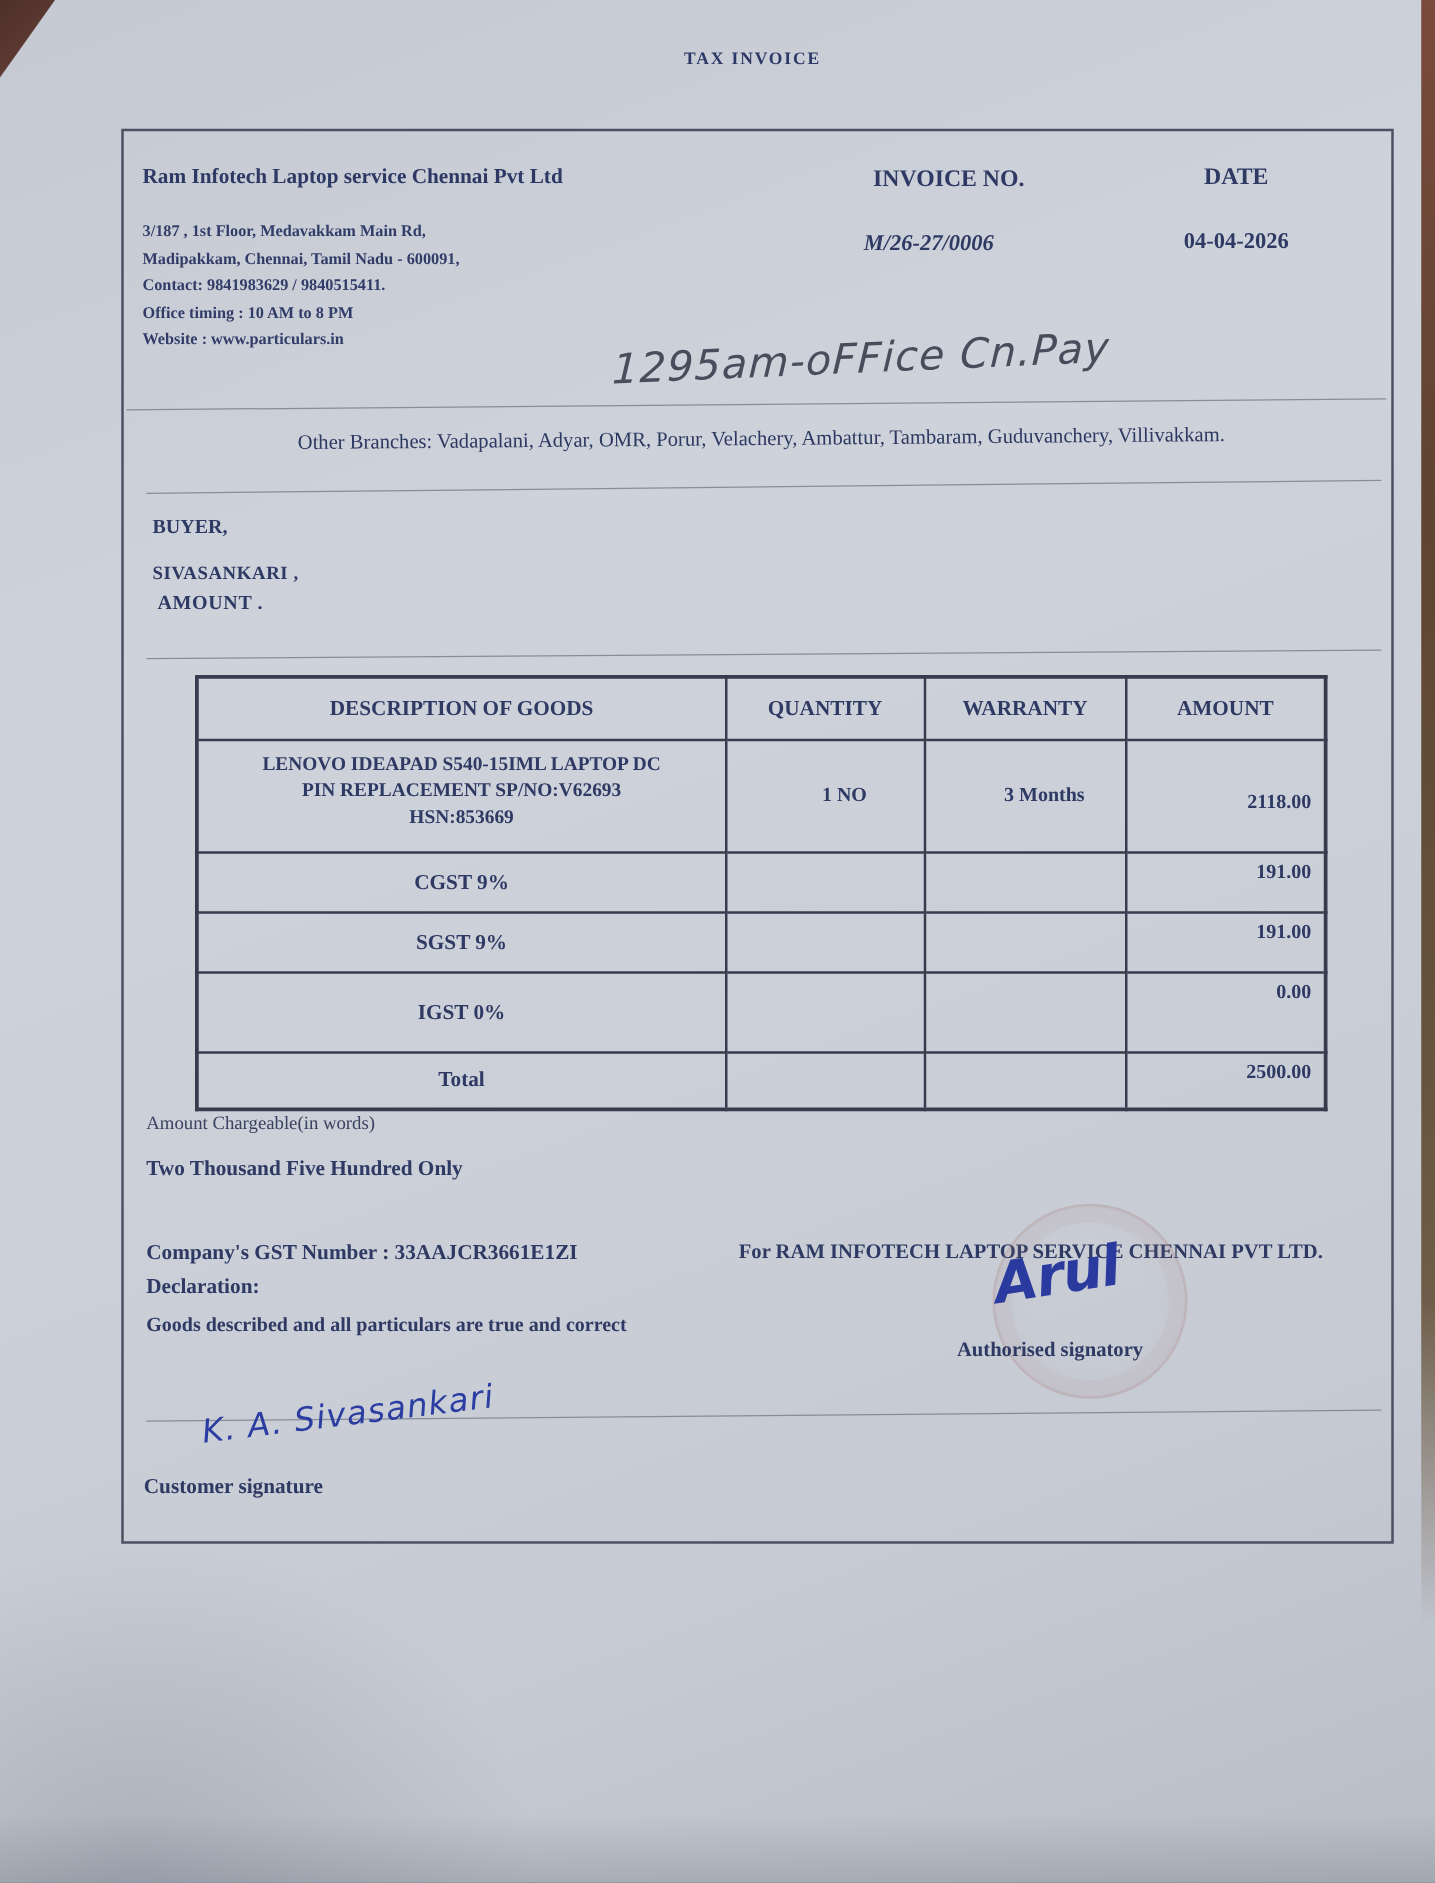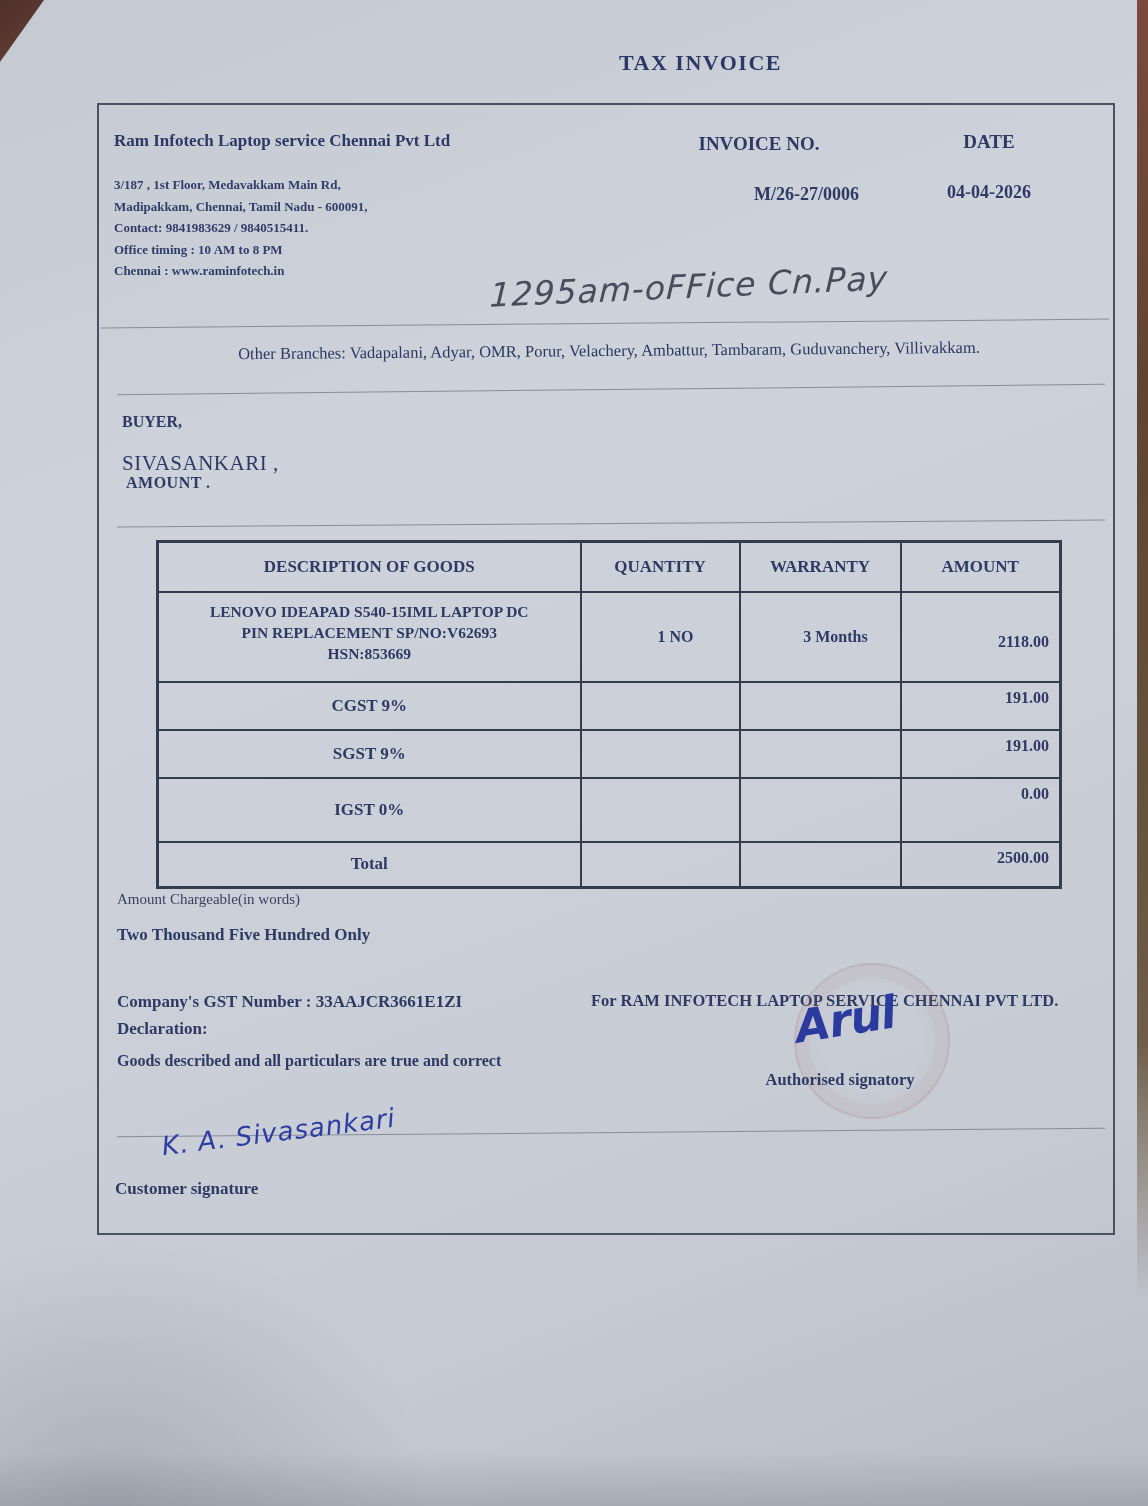--- a/index.html
+++ b/index.html
@@ -12,46 +12,46 @@
   .corner-tl { position:absolute; left:0; top:0; width:44px; height:62px;
     background:linear-gradient(135deg,#4e2f2a 0%,#5c3a32 55%,rgba(92,58,50,0)); 
     clip-path:polygon(0 0,100% 0,0 100%); }
   .edge-right { position:absolute; right:0; top:0; width:11px; height:1300px;
     background:linear-gradient(180deg,#7a4a3c 0%,#5f4431 30%,#64513c 60%,#6e5d48 80%,rgba(120,110,100,0) 100%); }
   .bottom-shade { position:absolute; left:0; bottom:0; width:100%; height:55px;
     background:linear-gradient(180deg,rgba(80,86,100,0) 0%,rgba(80,86,100,0.22) 100%); }
   .shadow-bl { position:absolute; left:0; top:1230px; width:430px; height:276px;
     background:radial-gradient(ellipse at 25% 95%,rgba(70,76,92,0.20),rgba(70,76,92,0) 70%); }
 
-  .title { position:absolute; left:422px; top:50px; width:360px; text-align:right;
-    font-size:22px; font-weight:bold; letter-spacing:1.5px; color:#2c3866; }
+  .title { position:absolute; left:422px; top:40px; width:360px; text-align:center;
+    font-size:14px; font-weight:bold; letter-spacing:1.5px; color:#2c3866; }
 
   .doc-box { position:absolute; left:97px; top:103px; width:1014px; height:1128px;
     border:2px solid #4a5163; }
 
   .abs { position:absolute; }
   .rule { position:absolute; height:1px; background:#7b818e; opacity:.85; }
 
   .company-name { left:15px; top:26px; font-size:17px; font-weight:bold; color:#2d3964; }
   .company-addr { left:15px; top:69px; font-size:13px; font-weight:bold; line-height:21.5px; color:#313d68; }
 
   .inv-label  { left:560px; top:28px; width:200px; text-align:center; font-size:19px; font-weight:bold; }
-  .inv-value  { left:560px; top:79px; width:200px; text-align:right; font-size:18px; font-weight:bold; }
+  .inv-value  { left:544px; top:79px; width:200px; text-align:center; font-size:18px; font-weight:bold;font-style:italic; }
   .date-label { left:800px; top:26px; width:180px; text-align:center; font-size:19px; font-weight:bold; }
   .date-value { left:800px; top:77px; width:180px; text-align:center; font-size:18px; font-weight:bold; }
 
   .hand-note { left:355px; top:162px; width:470px; text-align:center;
     font-family:"DejaVu Sans",sans-serif; font-style:italic; color:#474d5b;
     font-size:33px; letter-spacing:1px; transform:rotate(-2.5deg) skewX(-5deg); white-space:nowrap; }
 
   .branches { left:40px; top:236px; width:940px; text-align:center; font-size:16.5px; color:#2c3860;
     transform:rotate(-0.5deg); }
 
   .buyer-label { left:23px; top:308px; font-size:16px; font-weight:bold; }
-  .buyer-name  { left:23px; top:346px; font-size:21px; font-weight:normal; letter-spacing:.5px; }
+  .buyer-name  { left:23px; top:346px; font-size:15px; font-weight:bold; letter-spacing:.5px; }
   .buyer-city  { left:27px; top:369px; font-size:16px; font-weight:bold; letter-spacing:.5px; }
 
   table.goods { position:absolute; left:57px; top:435px; width:903px;
     border-collapse:collapse; table-layout:fixed; border:3px solid #353c4e; }
   table.goods th, table.goods td { border:2px solid #353c4e; color:#2e3a63; }
   table.goods th { font-size:17px; font-weight:bold; text-align:center; }
   .desc-cell { text-align:center; vertical-align:top; padding-top:8px;
     font-size:15.5px; font-weight:bold; line-height:21px; }
   .mid-cell  { text-align:center; vertical-align:middle; font-size:16px; font-weight:bold;padding-left:32px; }
   .amt-cell  { text-align:right; vertical-align:top; padding:6px 10px 0 0;
@@ -91,21 +91,21 @@
   <div class="title">TAX INVOICE</div>
 
   <div class="doc-box">
 
     <div class="abs company-name">Ram Infotech Laptop service Chennai Pvt Ltd</div>
     <div class="abs company-addr">
       <div>3/187 , 1st Floor, Medavakkam Main Rd,</div>
       <div>Madipakkam, Chennai, Tamil Nadu - 600091,</div>
       <div>Contact: 9841983629 / 9840515411.</div>
       <div>Office timing : 10 AM to 8 PM</div>
-      <div>Chennai : www.raminfotech.in</div>
+      <div>Website : www.particulars.in</div>
     </div>
 
     <div class="abs inv-label">INVOICE NO.</div>
     <div class="abs inv-value">M/26-27/0006</div>
     <div class="abs date-label">DATE</div>
     <div class="abs date-value">04-04-2026</div>
 
     <div class="abs hand-note">1295am-oFFice Cn.Pay</div>
     <div class="rule" style="left:2px; top:218px; width:1008px; transform:rotate(-0.5deg);"></div>
 

